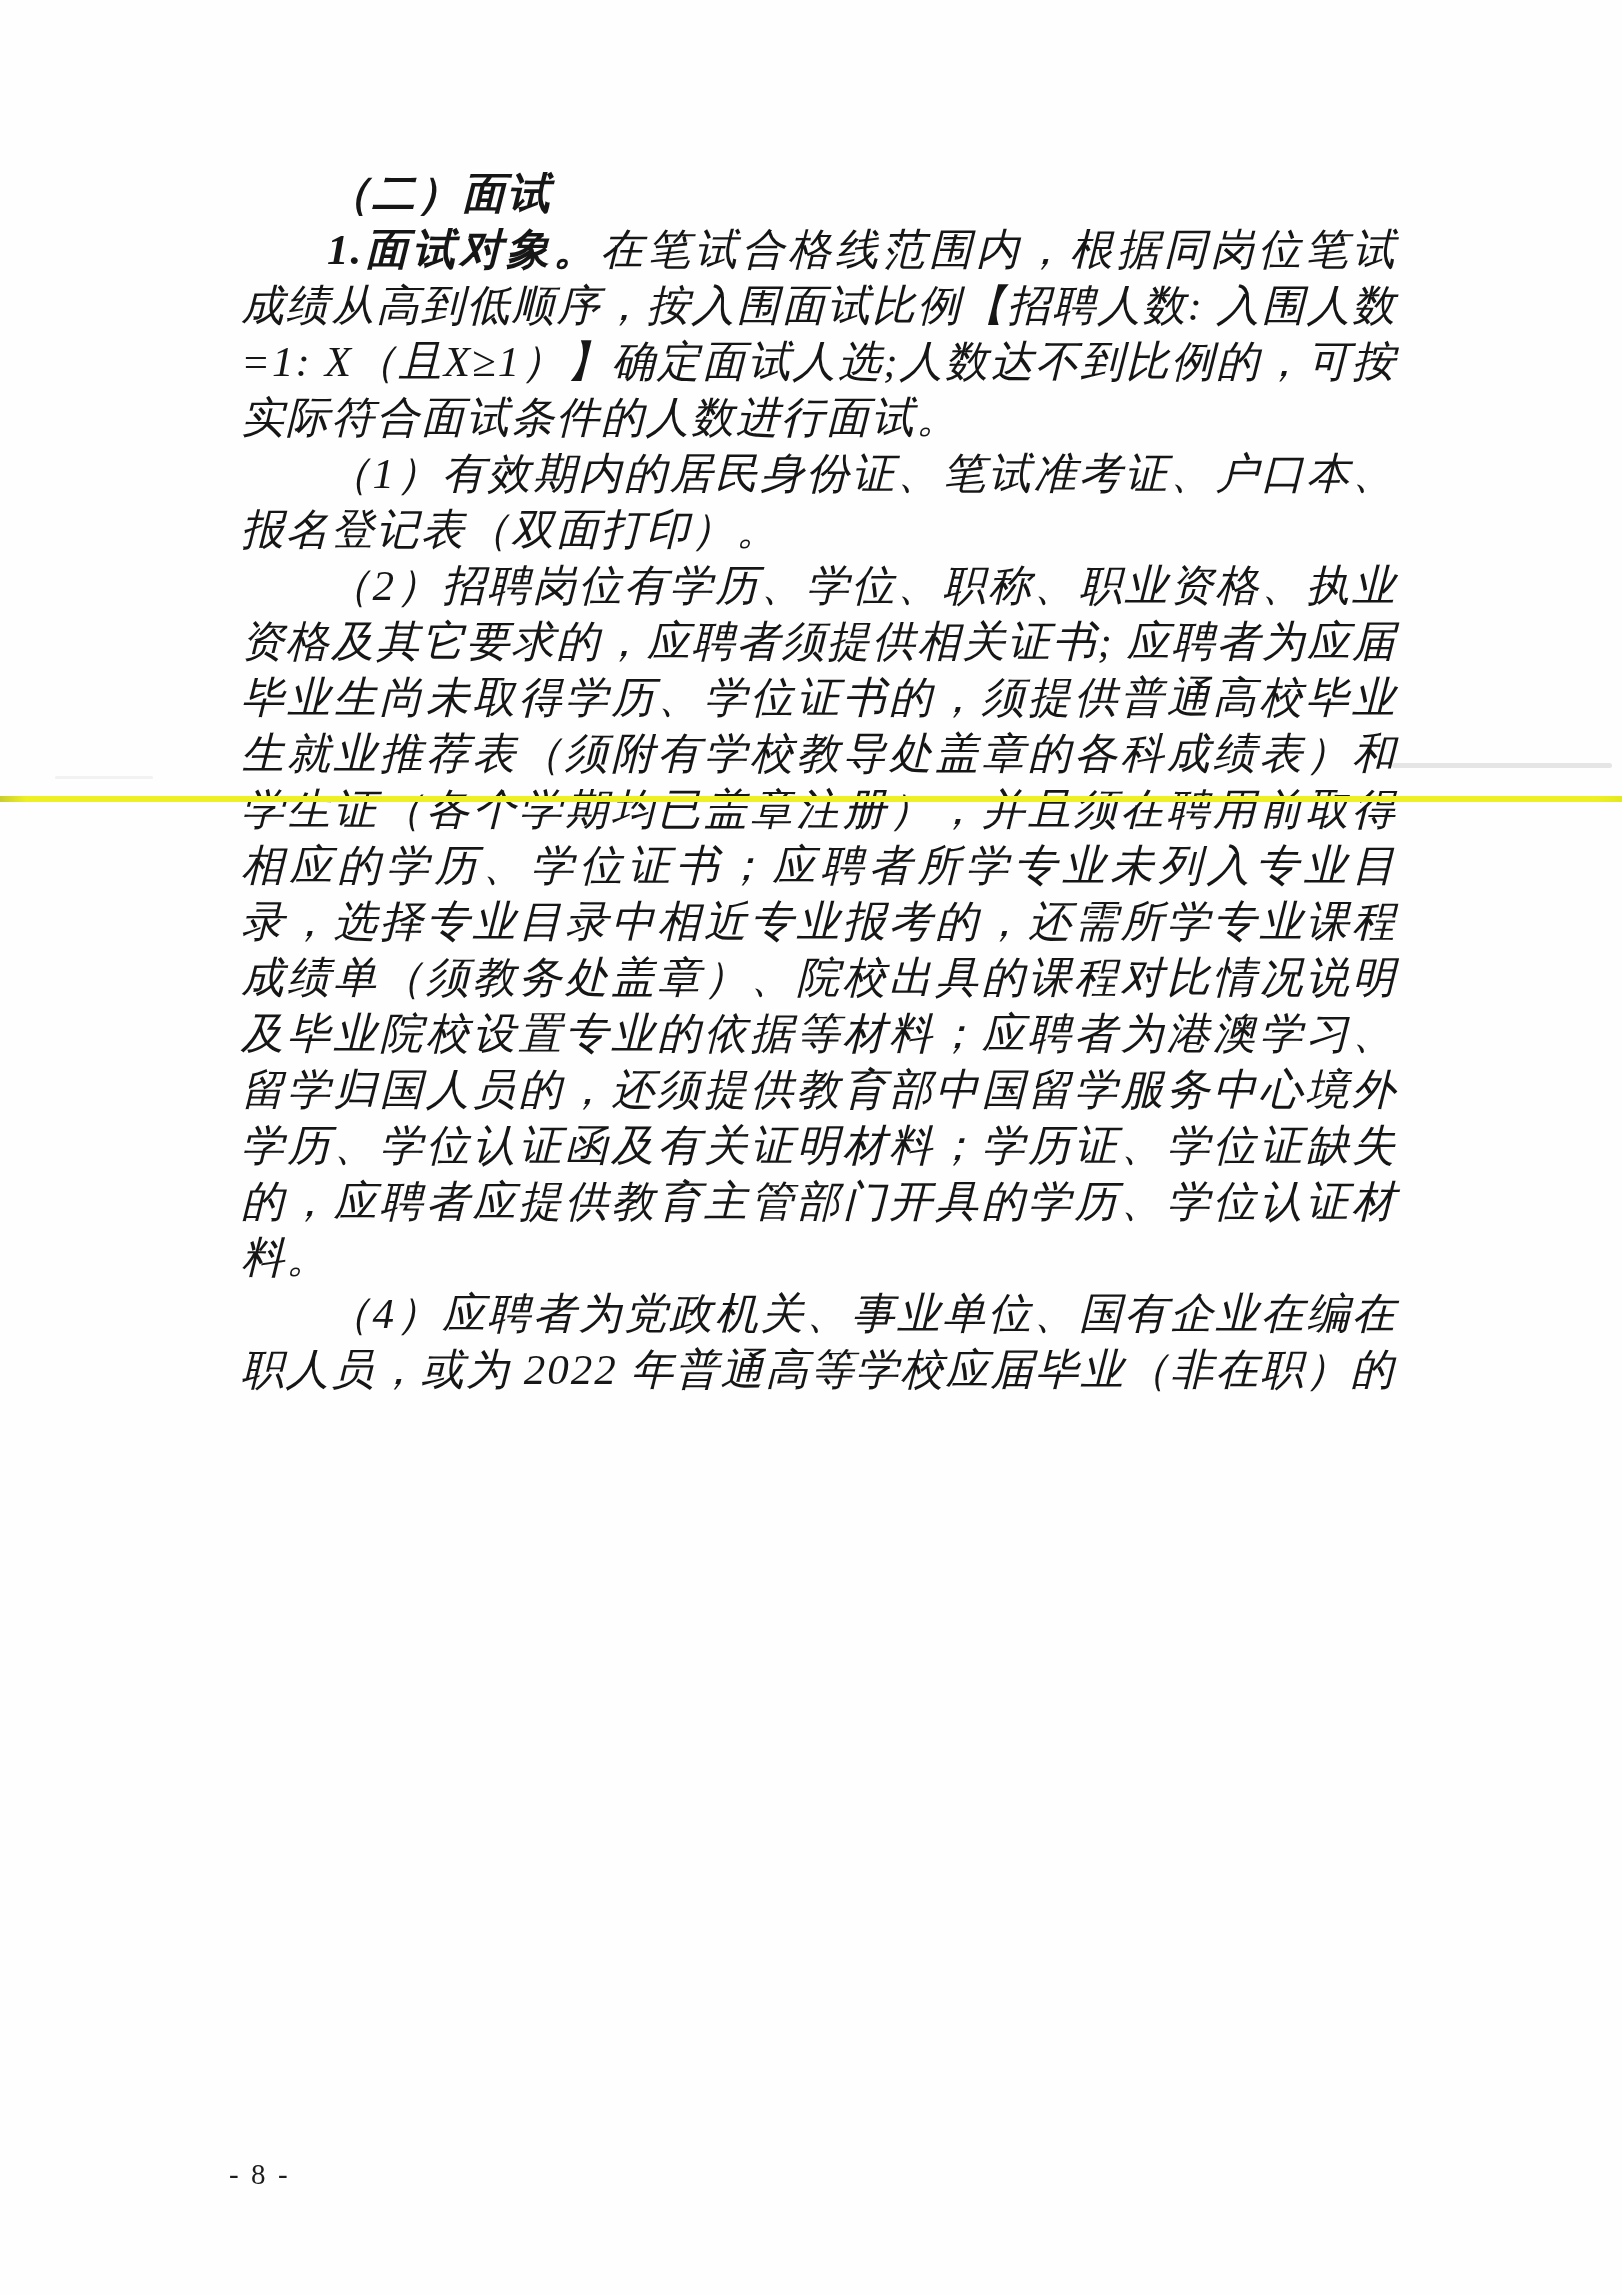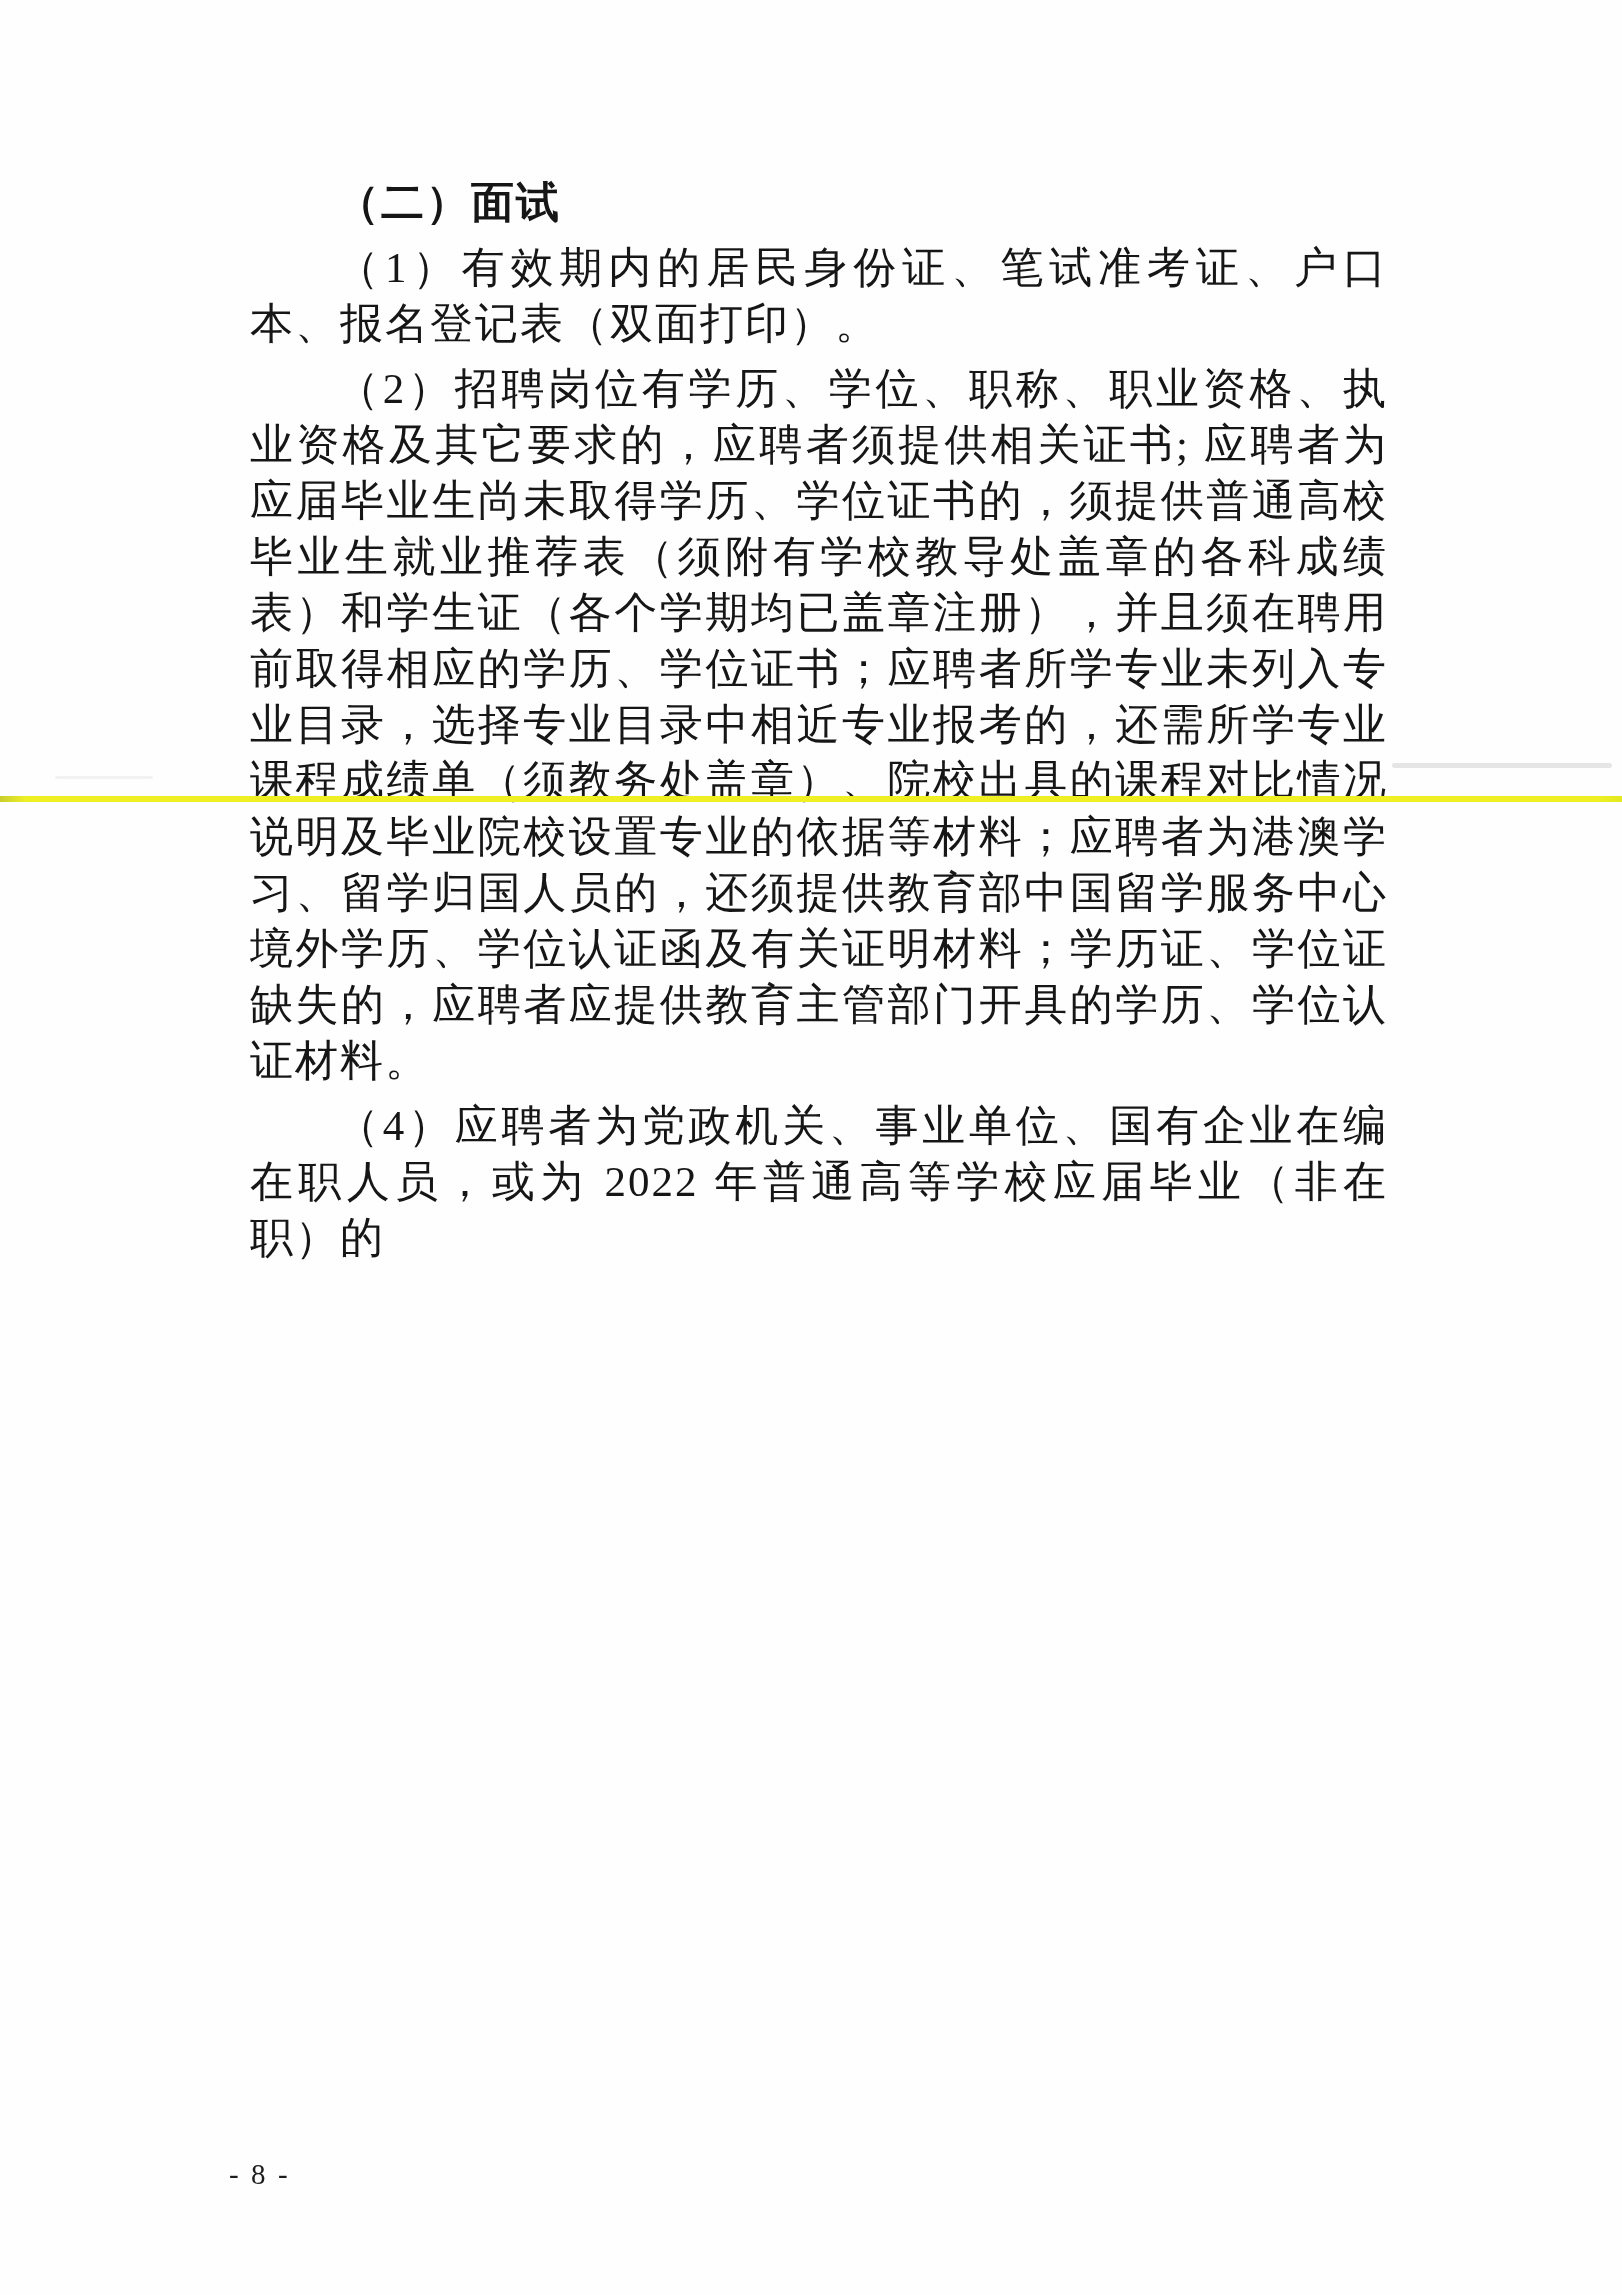--- a/index.html
+++ b/index.html
@@ -26,23 +26,24 @@
     top: 166px;
     width: 1156px;
     color: #161616;
     font-size: 43px;
     line-height: 56px;
     letter-spacing: 2px;
     text-align: justify;
     text-justify: inter-character;
   }
   .para {
-    margin: 9px;
+    margin: 0;
     padding: 0;
     text-indent: 2em;
+    font-style: italic;
   }
   .heading {
     font-weight: bold;
   }
   .lead {
     font-weight: bold;
   }
   
   .highlight-line {
     position: absolute;
@@ -83,20 +84,21 @@
   }
 </style>
 </head>
 <body>
 
 <div class="page">
 
   <div class="content" style="color: rgb(22, 22, 22);">
     <p class="para heading">（二）面试</p>
 
+  <p class="para"><b class="lead">1.面试对象。</b>在笔试合格线范围内，根据同岗位笔试成绩从高到低顺序，按入围面试比例【招聘人数: 入围人数=1: X（且X≥1）】确定面试人选;人数达不到比例的，可按实际符合面试条件的人数进行面试。</p>
       <p class="para">（1）有效期内的居民身份证、笔试准考证、户口本、报名登记表（双面打印）。</p>
       <p class="para">（2）招聘岗位有学历、学位、职称、职业资格、执业资格及其它要求的，应聘者须提供相关证书; 应聘者为应届毕业生尚未取得学历、学位证书的，须提供普通高校毕业生就业推荐表（须附有学校教导处盖章的各科成绩表）和学生证（各个学期均已盖章注册），并且须在聘用前取得相应的学历、学位证书；应聘者所学专业未列入专业目录，选择专业目录中相近专业报考的，还需所学专业课程成绩单（须教务处盖章）、院校出具的课程对比情况说明及毕业院校设置专业的依据等材料；应聘者为港澳学习、留学归国人员的，还须提供教育部中国留学服务中心境外学历、学位认证函及有关证明材料；学历证、学位证缺失的，应聘者应提供教育主管部门开具的学历、学位认证材料。</p>
       <p class="para">（4）应聘者为党政机关、事业单位、国有企业在编在职人员，或为 2022 年普通高等学校应届毕业（非在职）的</p>
     </div>
 
   <div class="highlight-line" style="background-color: rgb(238, 240, 36);"></div>
   <div class="scan-artifact"></div>
   <div class="scan-artifact-2"></div>
 
   <div class="page-number">- 8 -</div>

